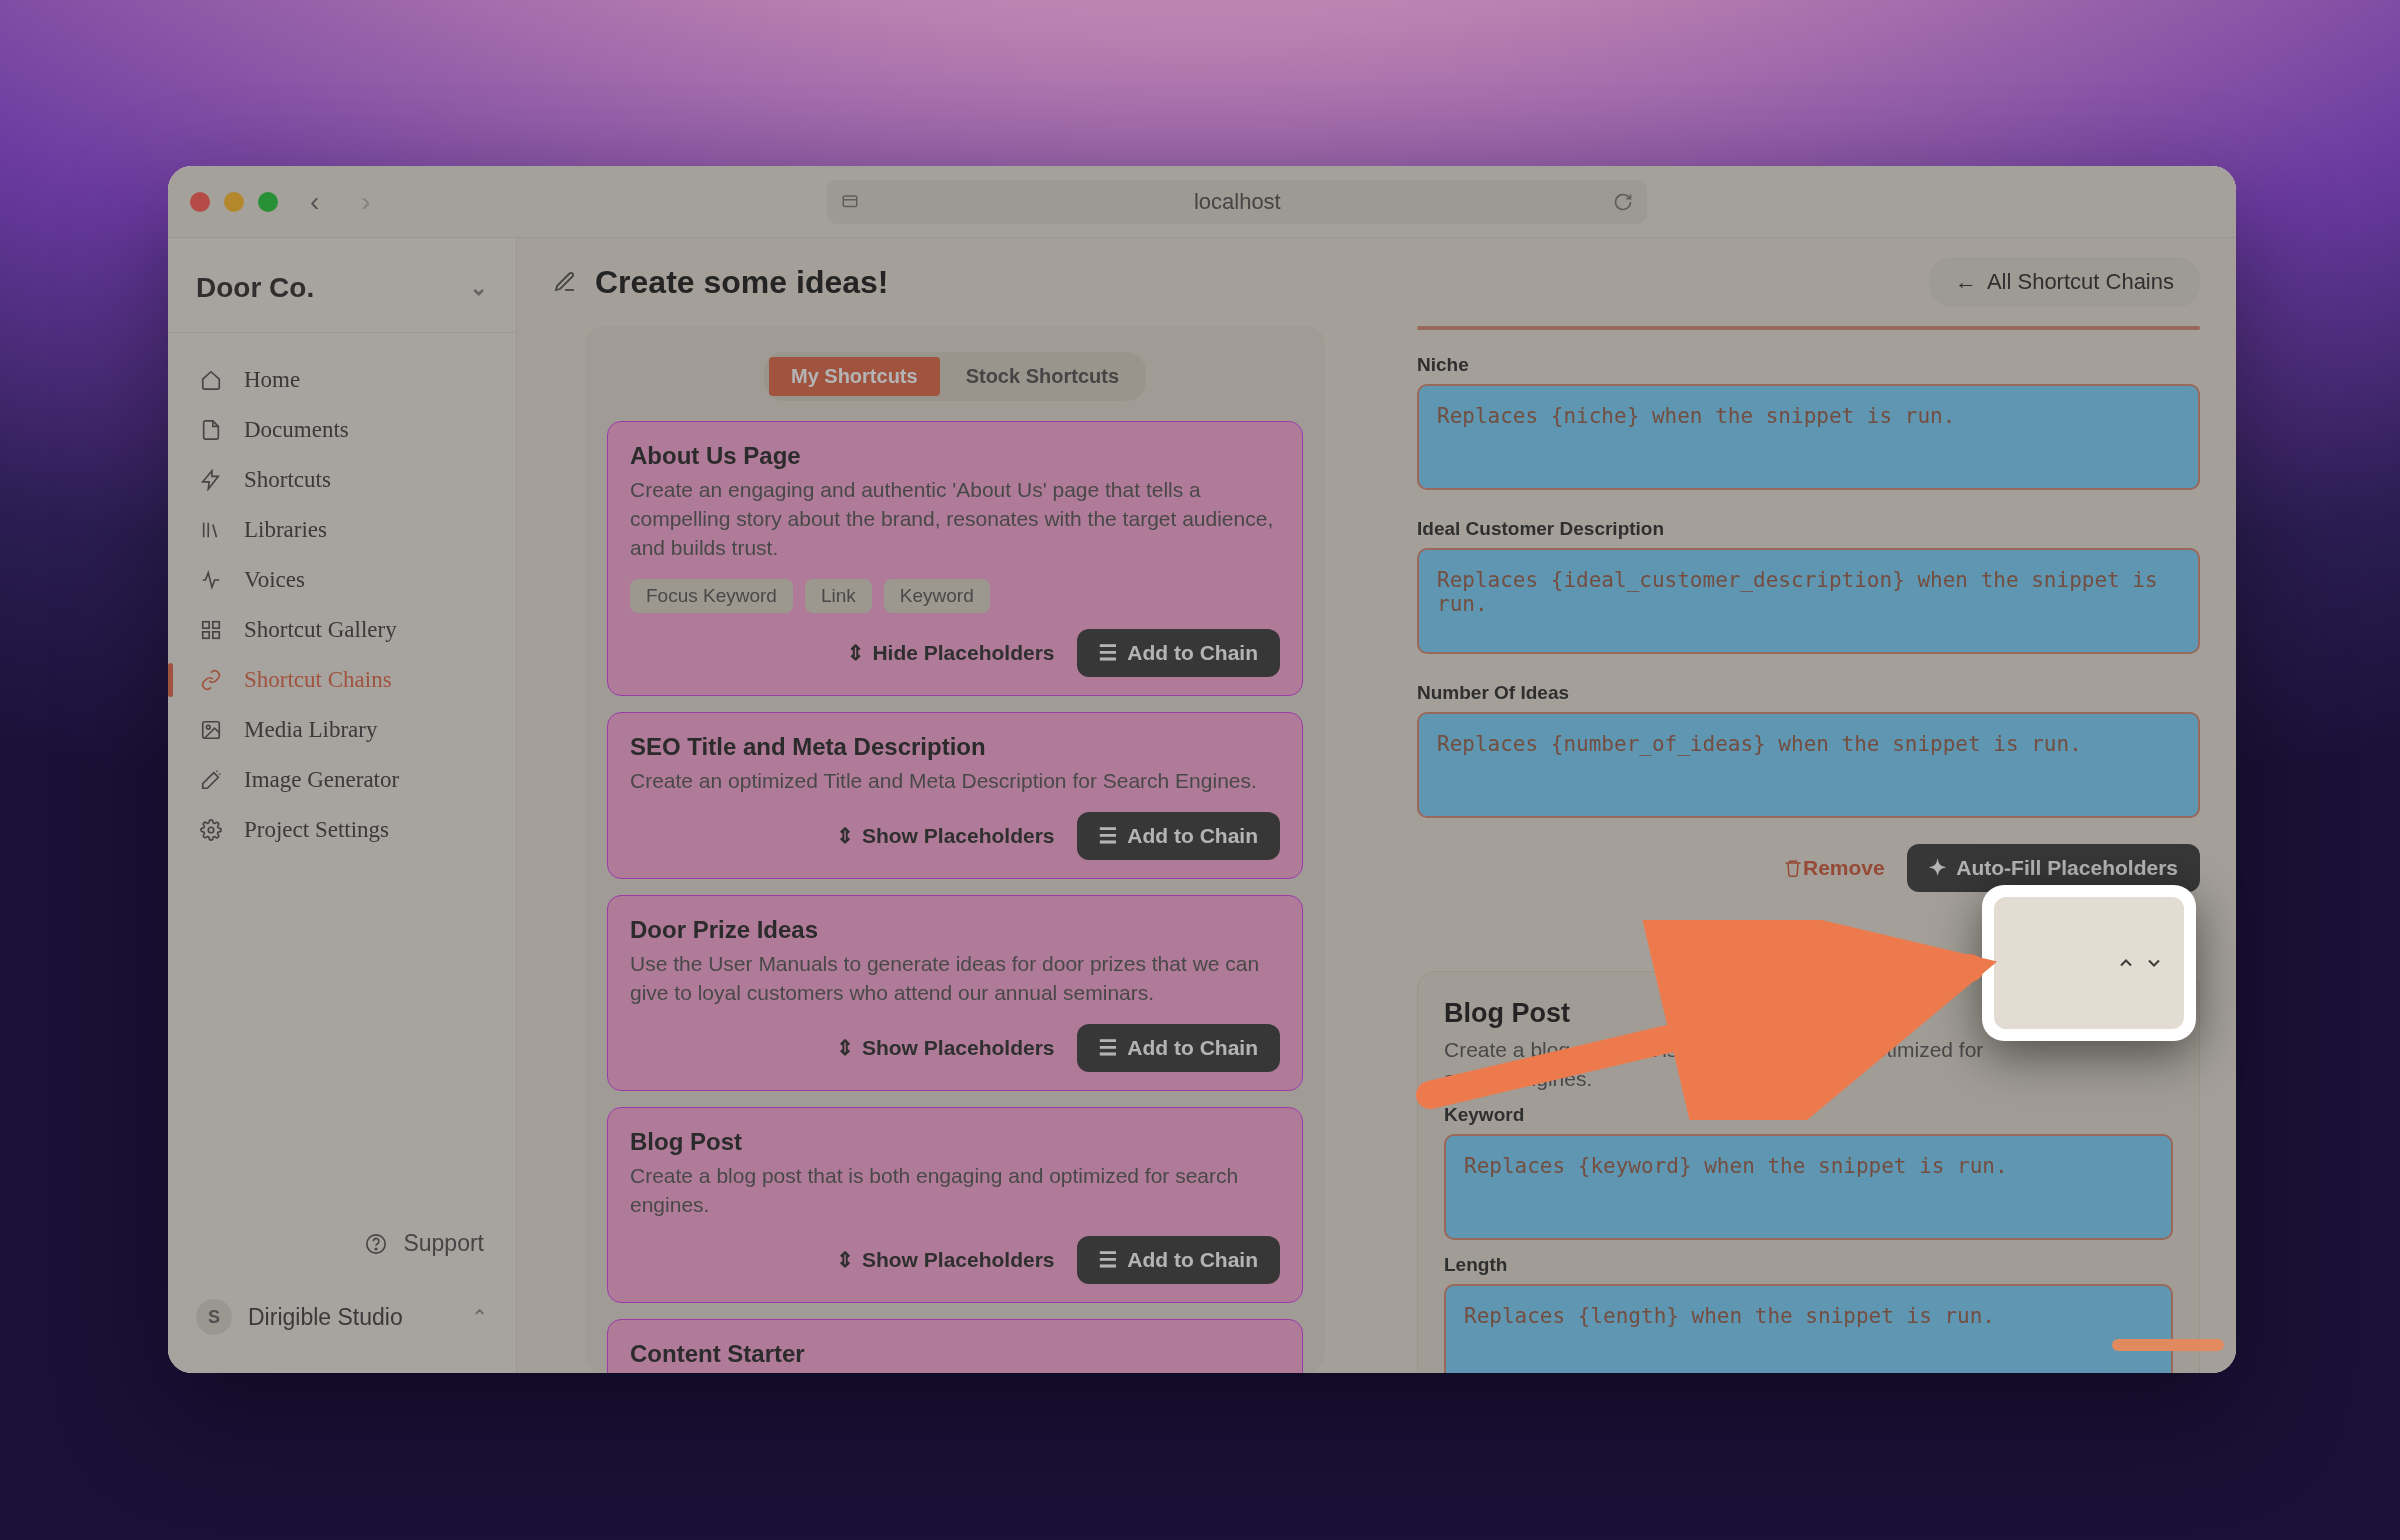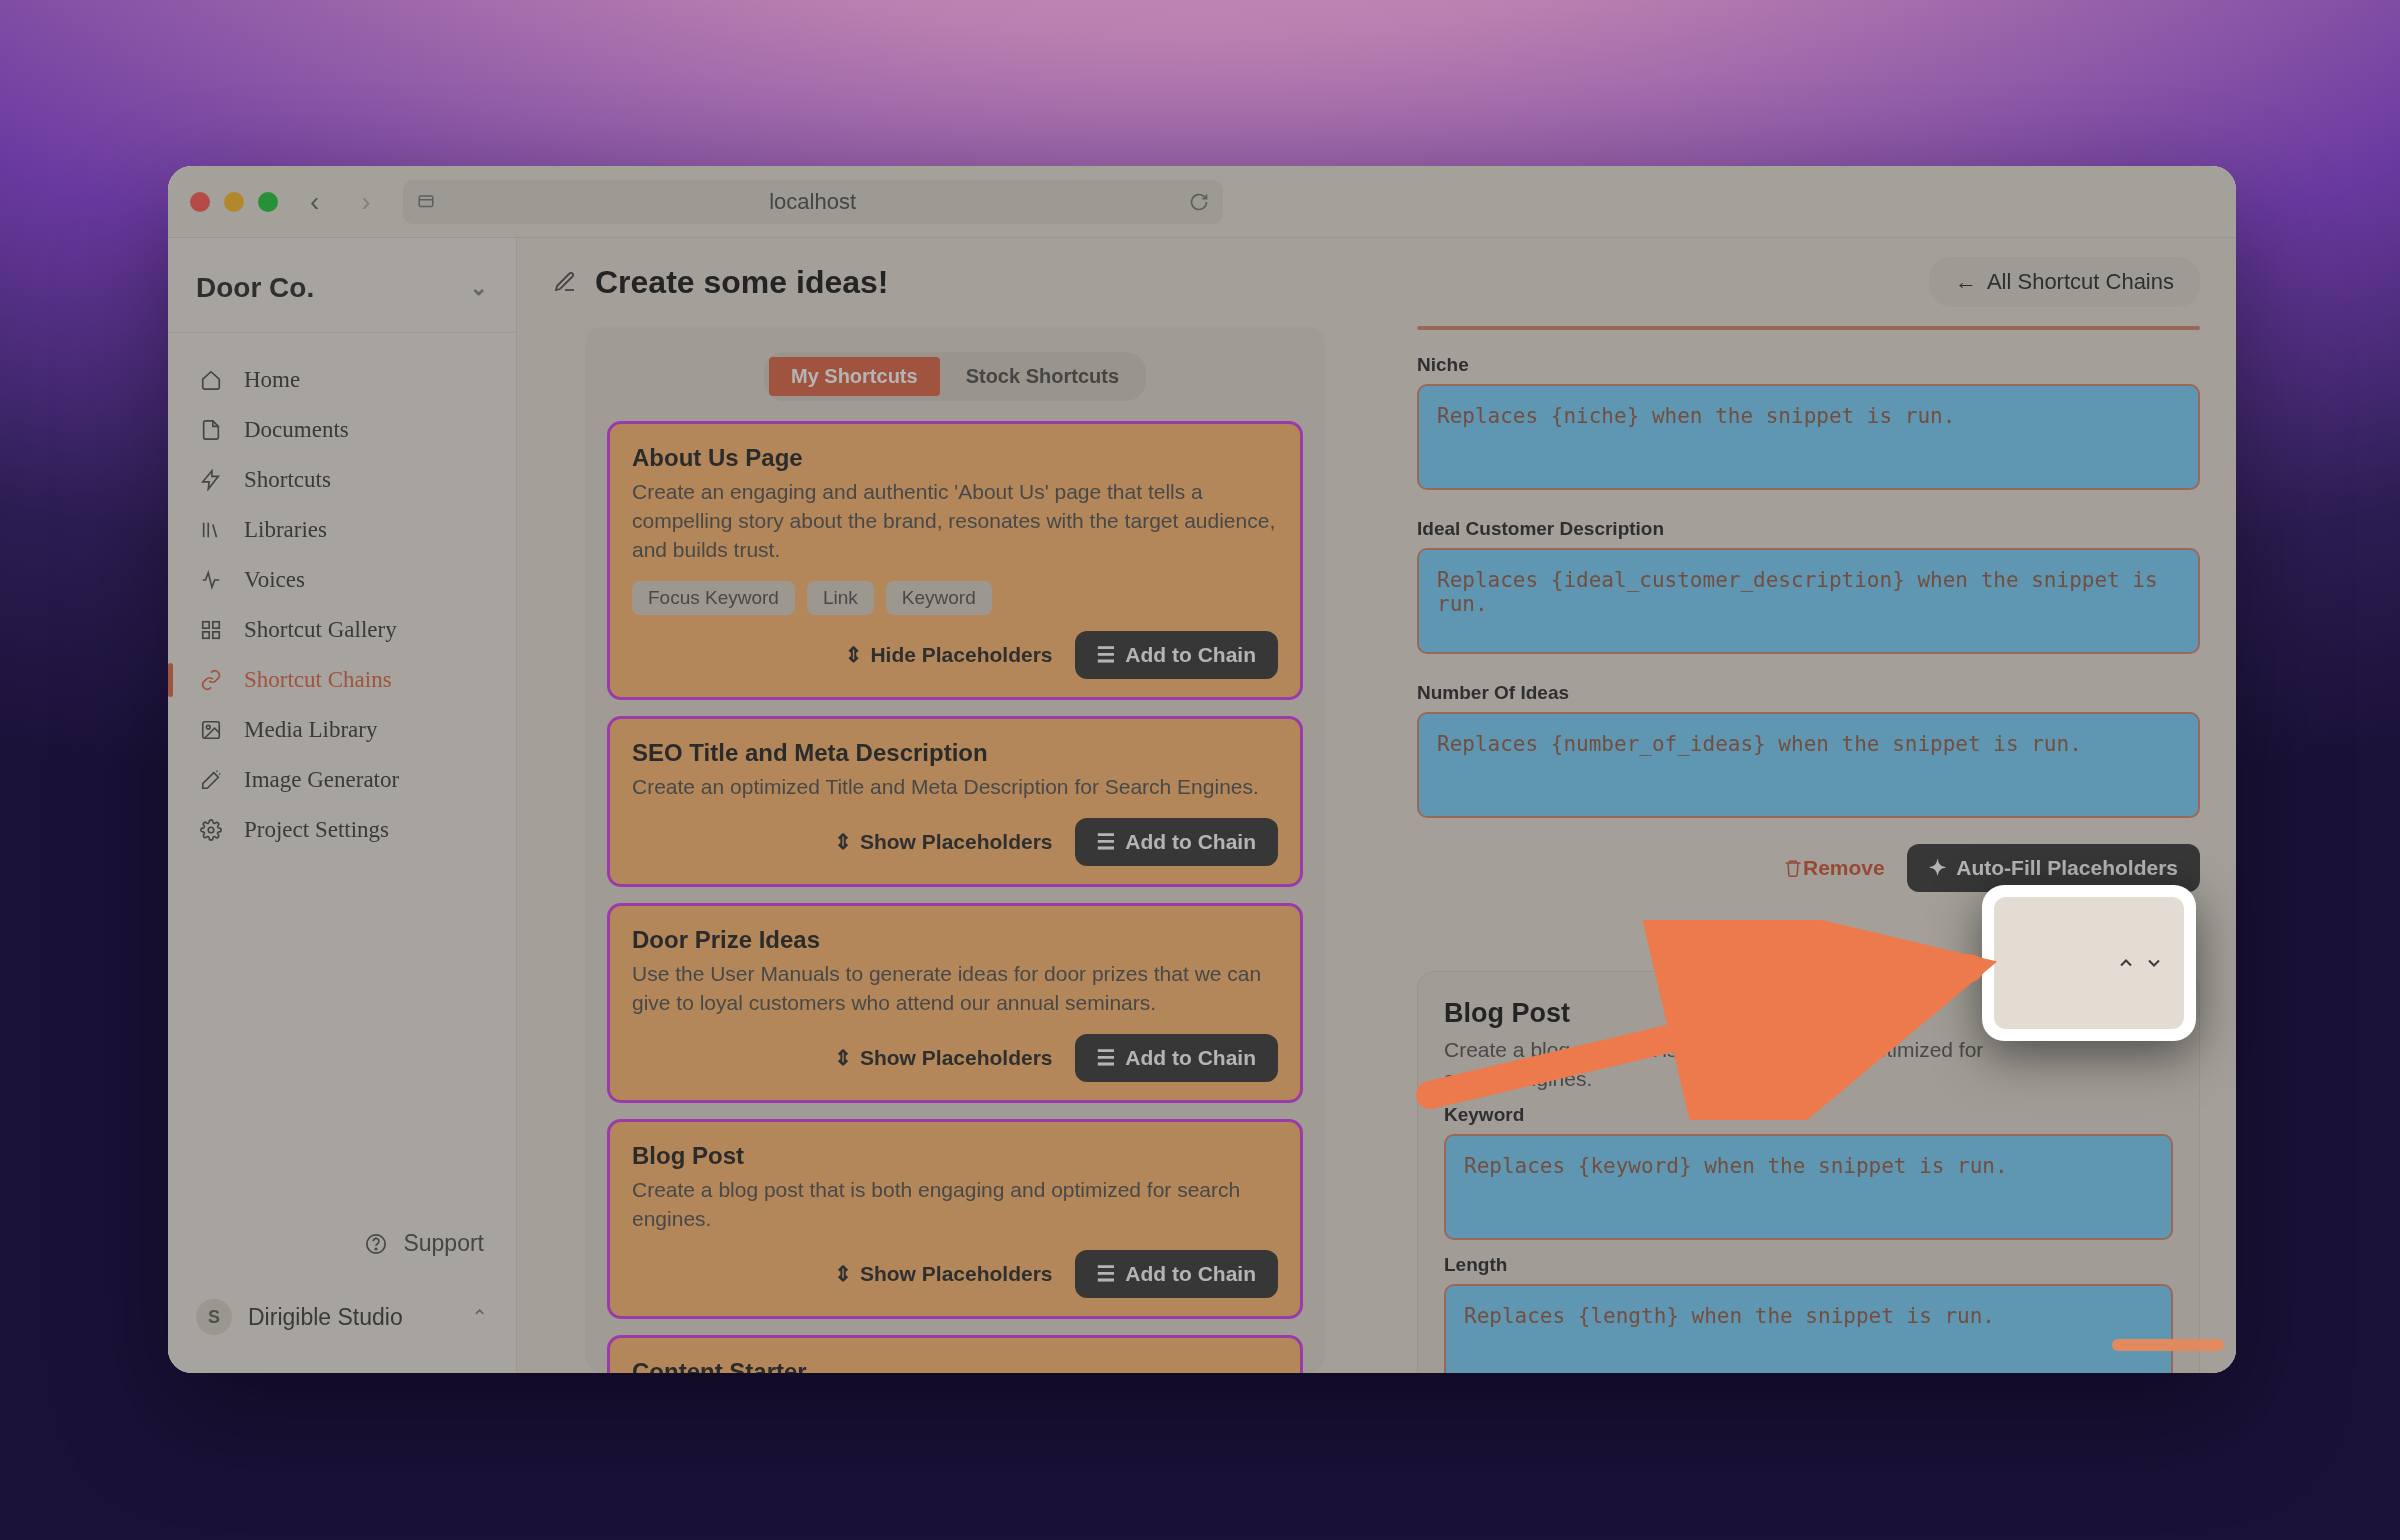--- a/index.html
+++ b/index.html
@@ -36,21 +36,21 @@
     display: flex; align-items: center;
     padding: 0 22px;
     gap: 22px;
   }
   .traffic { display: flex; gap: 14px; }
   .traffic span { width: 20px; height: 20px; border-radius: 50%; display: block; }
   .tl-close { background: #ff5f57; }
   .tl-min   { background: #febc2e; }
   .tl-max   { background: #28c840; }
   .nav-arrow { color: #6a6a6a; padding: 6px 10px; font-size: 28px; line-height: 1; }
-  .url-wrap { flex: 1; display: flex; justify-content: flex-start; }
+  .url-wrap { flex: 1; display: flex; justify-content: center; }
   .url-bar {
     width: 820px; height: 44px;
     background: #dcd6cc;
     border-radius: 10px;
     display: flex; align-items: center; justify-content: center;
     gap: 12px;
     position: relative;
     color: #555; font-size: 22px;
   }
   .url-bar .sec { position: absolute; left: 14px; color: #7c7c7c; }
@@ -125,22 +125,22 @@
     padding: 26px 22px 0;
     overflow: hidden;
     position: relative;
   }
   .tab-bar { display: flex; justify-content: center; margin-bottom: 20px; }
   .tab-group { background: #d7cfc2; border-radius: 20px; padding: 5px; display: flex; gap: 4px; }
   .tab { padding: 8px 22px; border-radius: 4px; font-size: 20px; font-weight: 600; color: #555; }
   .tab.active { background: #e06a4a; color: #fff; }
 
   .shortcut-card {
-    background: #fdba74;
-    border: 3px solid #d946ef;
+    background: #f9a8d4;
+    border: 1px solid #d946ef;
     border-radius: 14px;
     padding: 20px 22px 18px;
     margin-bottom: 16px;
   }
   .sc-title { font-size: 24px; font-weight: 700; color: #2d2d2d; margin-bottom: 6px; }
   .sc-desc { font-size: 21px; line-height: 1.38; color: #5a5a5a; }
   .tag-row { display: flex; gap: 12px; margin-top: 16px; }
   .tag { background: #dcd4c6; border-radius: 8px; padding: 6px 16px; font-size: 19px; color: #5a5a5a; }
   .actions-row {
     display: flex; justify-content: flex-end; align-items: center; gap: 22px;

